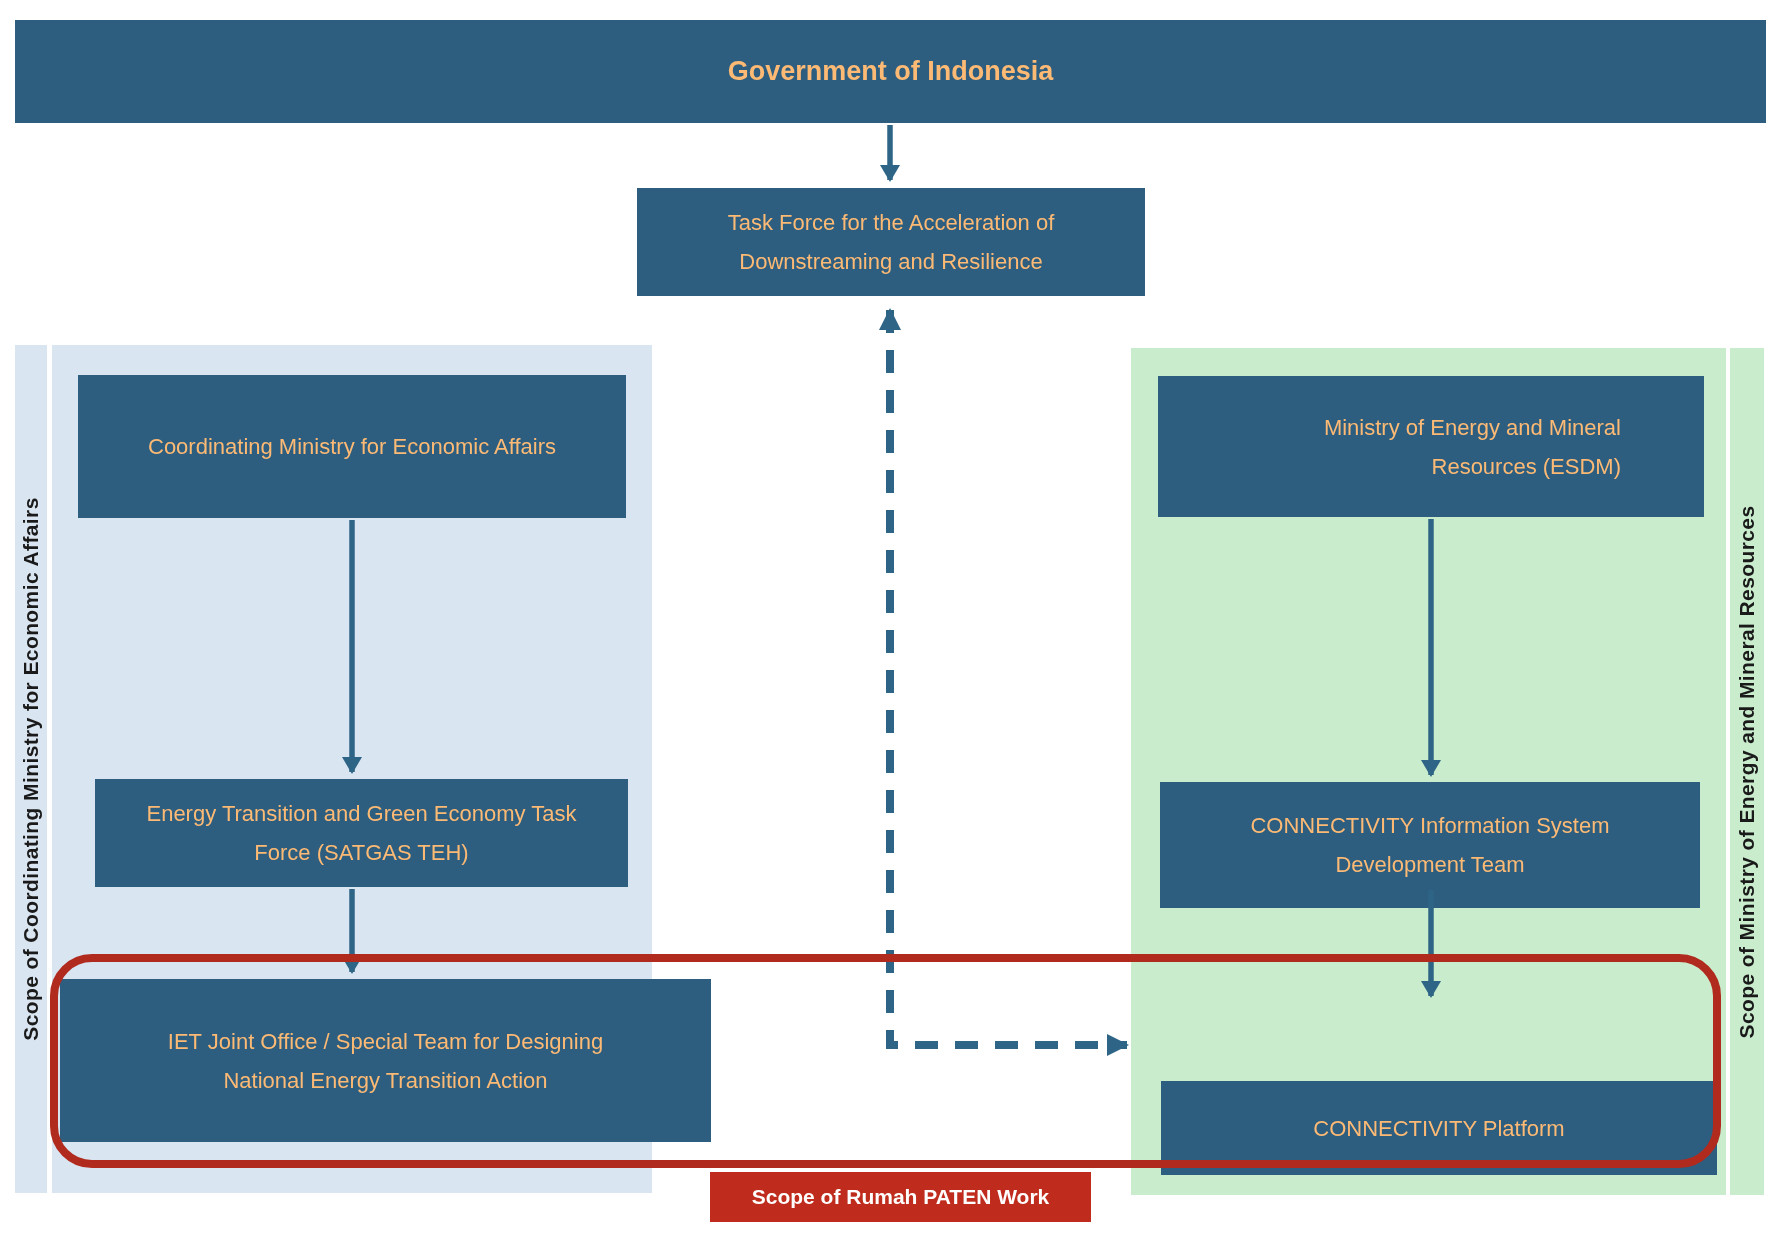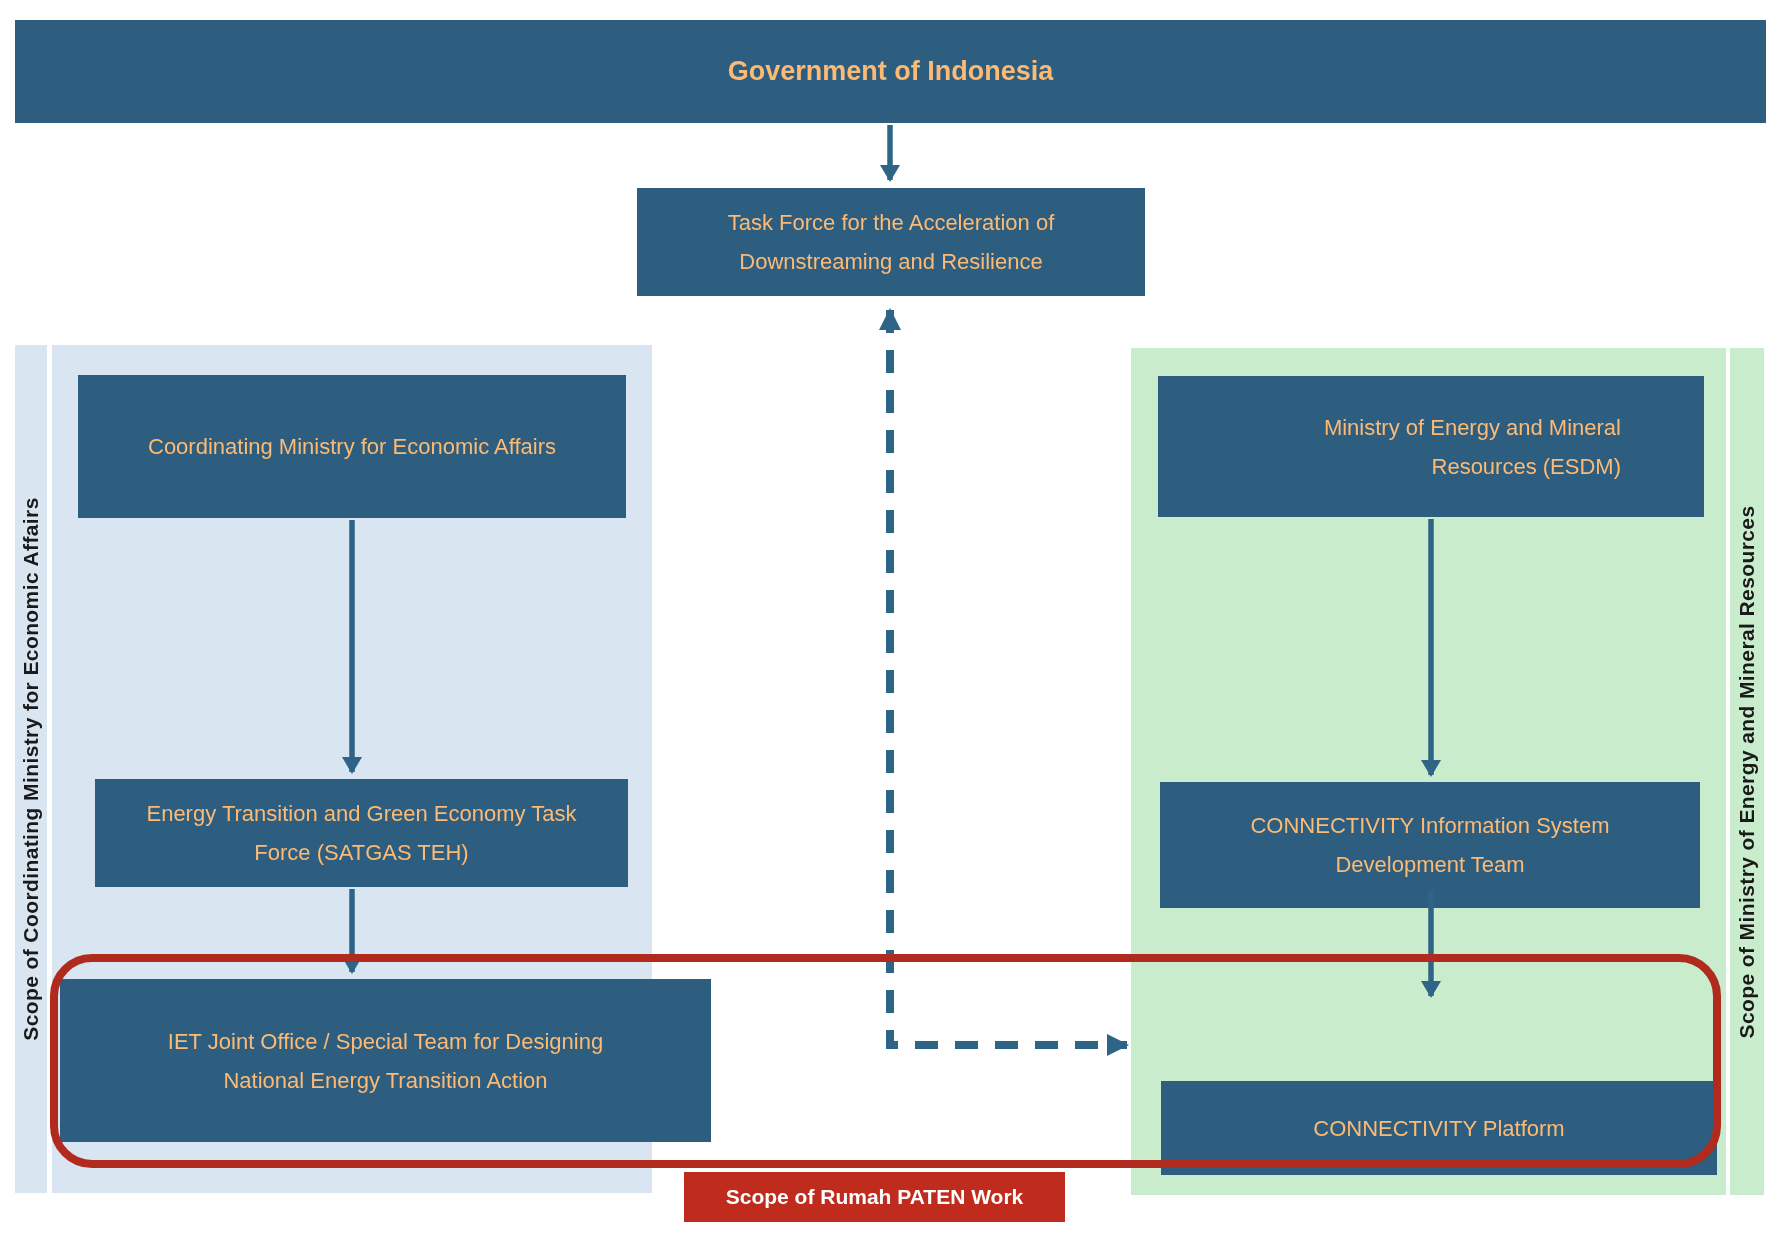--- a/index.html
+++ b/index.html
@@ -49,21 +49,21 @@
   .infoteam{left:1160px;top:782px;width:540px;height:126px;}
   .infoteam .inner{max-width:430px;}
   .platform{left:1161px;top:1053px;width:556px;height:94px;margin-top:28px;}
   
   .redrect{
     position:absolute;left:50px;top:954px;width:1671px;height:214px;
     border:8px solid var(--outline-red);border-radius:42px;
     box-sizing:border-box;z-index:5;pointer-events:none;background:transparent;
   }
   .redlabel{
-    position:absolute;left:684px;top:1172px;width:381px;height:50px;z-index:6;
+    position:absolute;left:710px;top:1172px;width:381px;height:50px;z-index:6;
     background:var(--label-red);color:#ffffff;font-weight:700;font-size:21px;
     display:flex;align-items:center;justify-content:center;text-align:center;
   }
   
   .overlay{position:absolute;left:0;top:0;z-index:4;pointer-events:none;}
   .solidline{stroke:var(--arrow-blue);stroke-width:5.5;fill:none;}
   .dashline{stroke:var(--arrow-blue);stroke-width:8;fill:none;stroke-dasharray:23 17;}
 </style>
 </head>
 <body>

